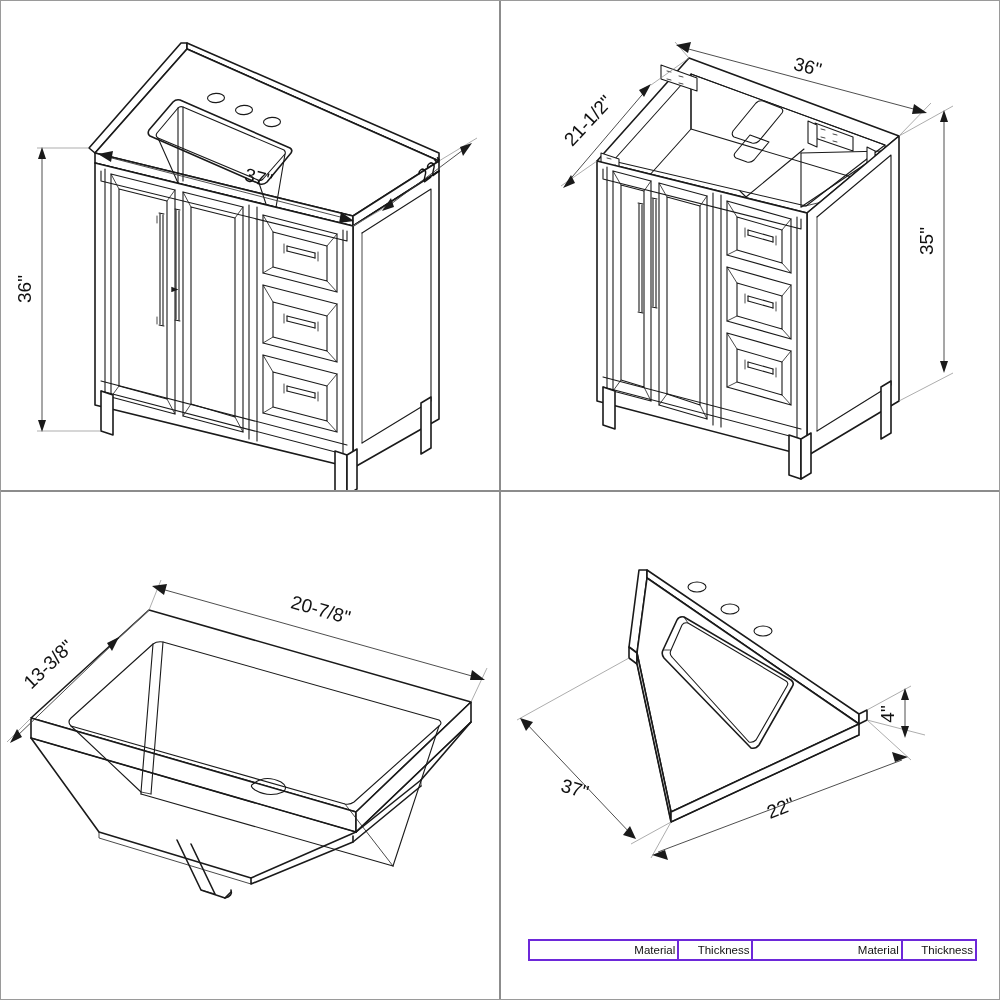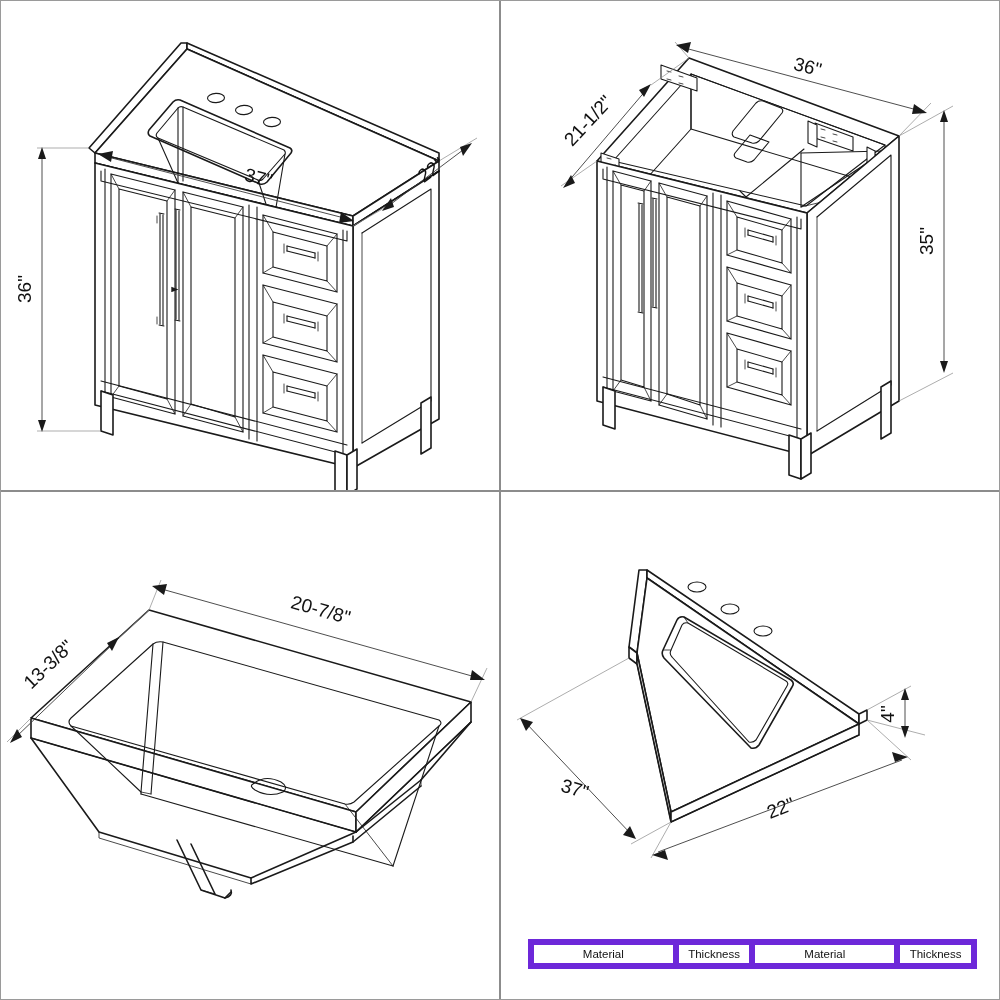--- a/index.html
+++ b/index.html
@@ -21,21 +21,21 @@
   .fillw{fill:#ffffff;stroke:#1a1a1a;stroke-width:1.6;stroke-linejoin:round;}
   .fillw-t{fill:#ffffff;stroke:#1a1a1a;stroke-width:1.1;stroke-linejoin:round;}
   .dim{fill:none;stroke:#3a3a3a;stroke-width:0.9;}
   .ext{fill:none;stroke:#8a8a8a;stroke-width:0.7;}
   .ar{fill:#1a1a1a;stroke:none;}
   .dtxt{font-family:"Liberation Sans",sans-serif;font-size:19px;fill:#111;font-weight:400;}
   
   #spec{position:absolute;left:527px;top:938px;width:449px;}
   #spec table{border-collapse:collapse;width:100%;
               font-family:"Liberation Sans",sans-serif;font-size:11.5px;color:#111;}
-  #spec td{border:6px solid #6d28d9;text-align:center;padding:3px 2px;white-space:nowrap;}
+  #spec td{border:2px solid #6d28d9;text-align:right;padding:3px 2px;white-space:nowrap;}
   #spec tr.hdr td{font-size:11.5px;}
   .c-mat{width:154px;}
   .c-thk{width:70px;margin-top:32px;}
 </style>
 </head>
 <body>
 
 <div id="sheet">
 
   <div class="divider" id="div-v"></div>

